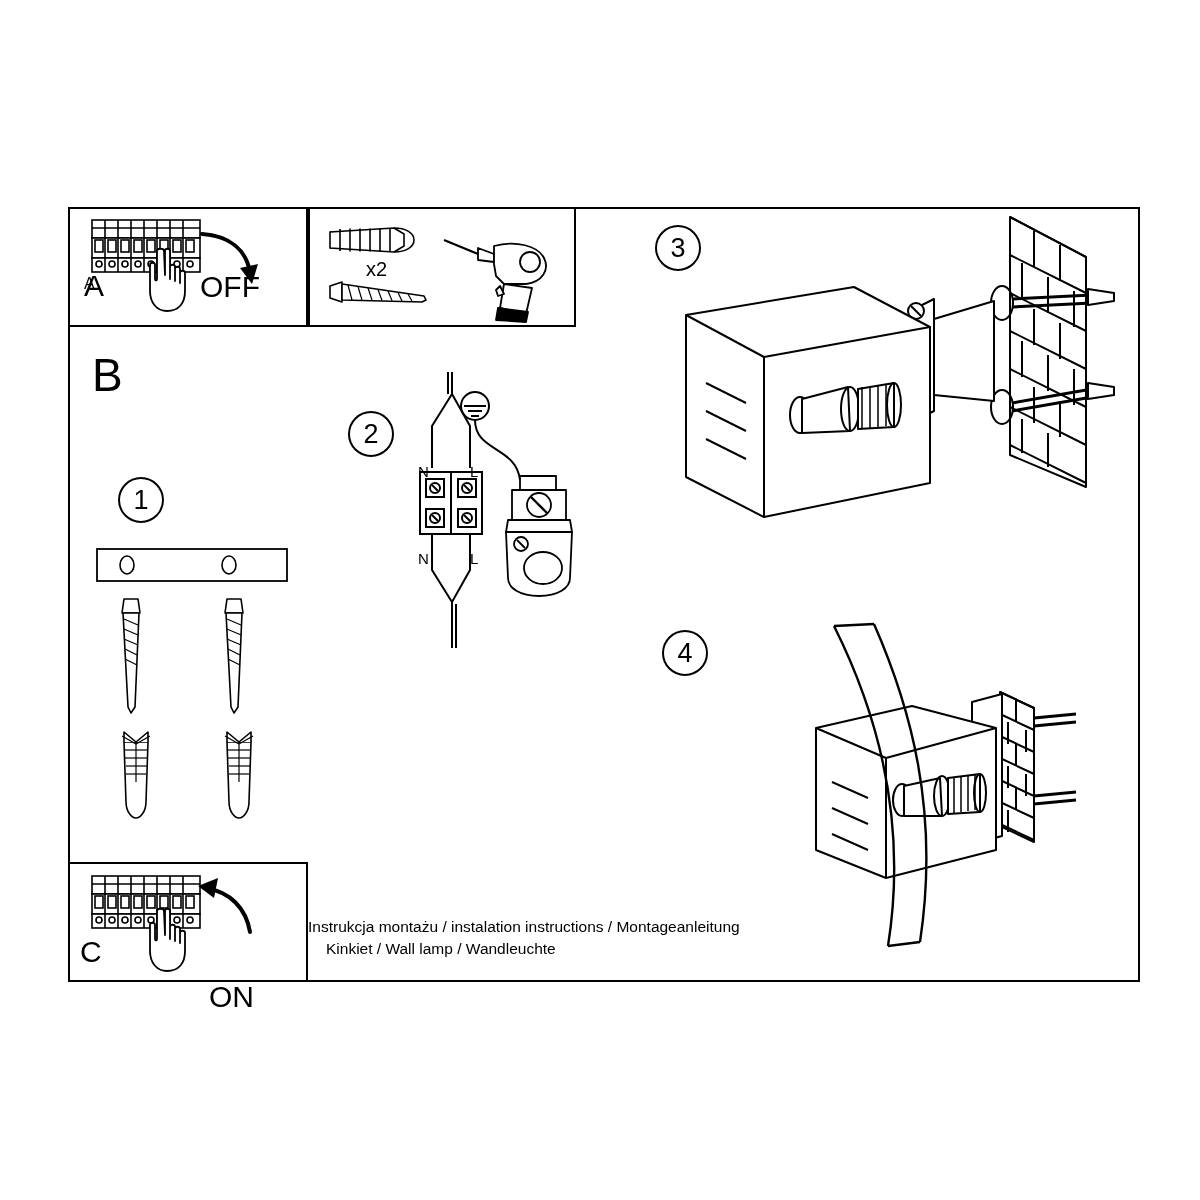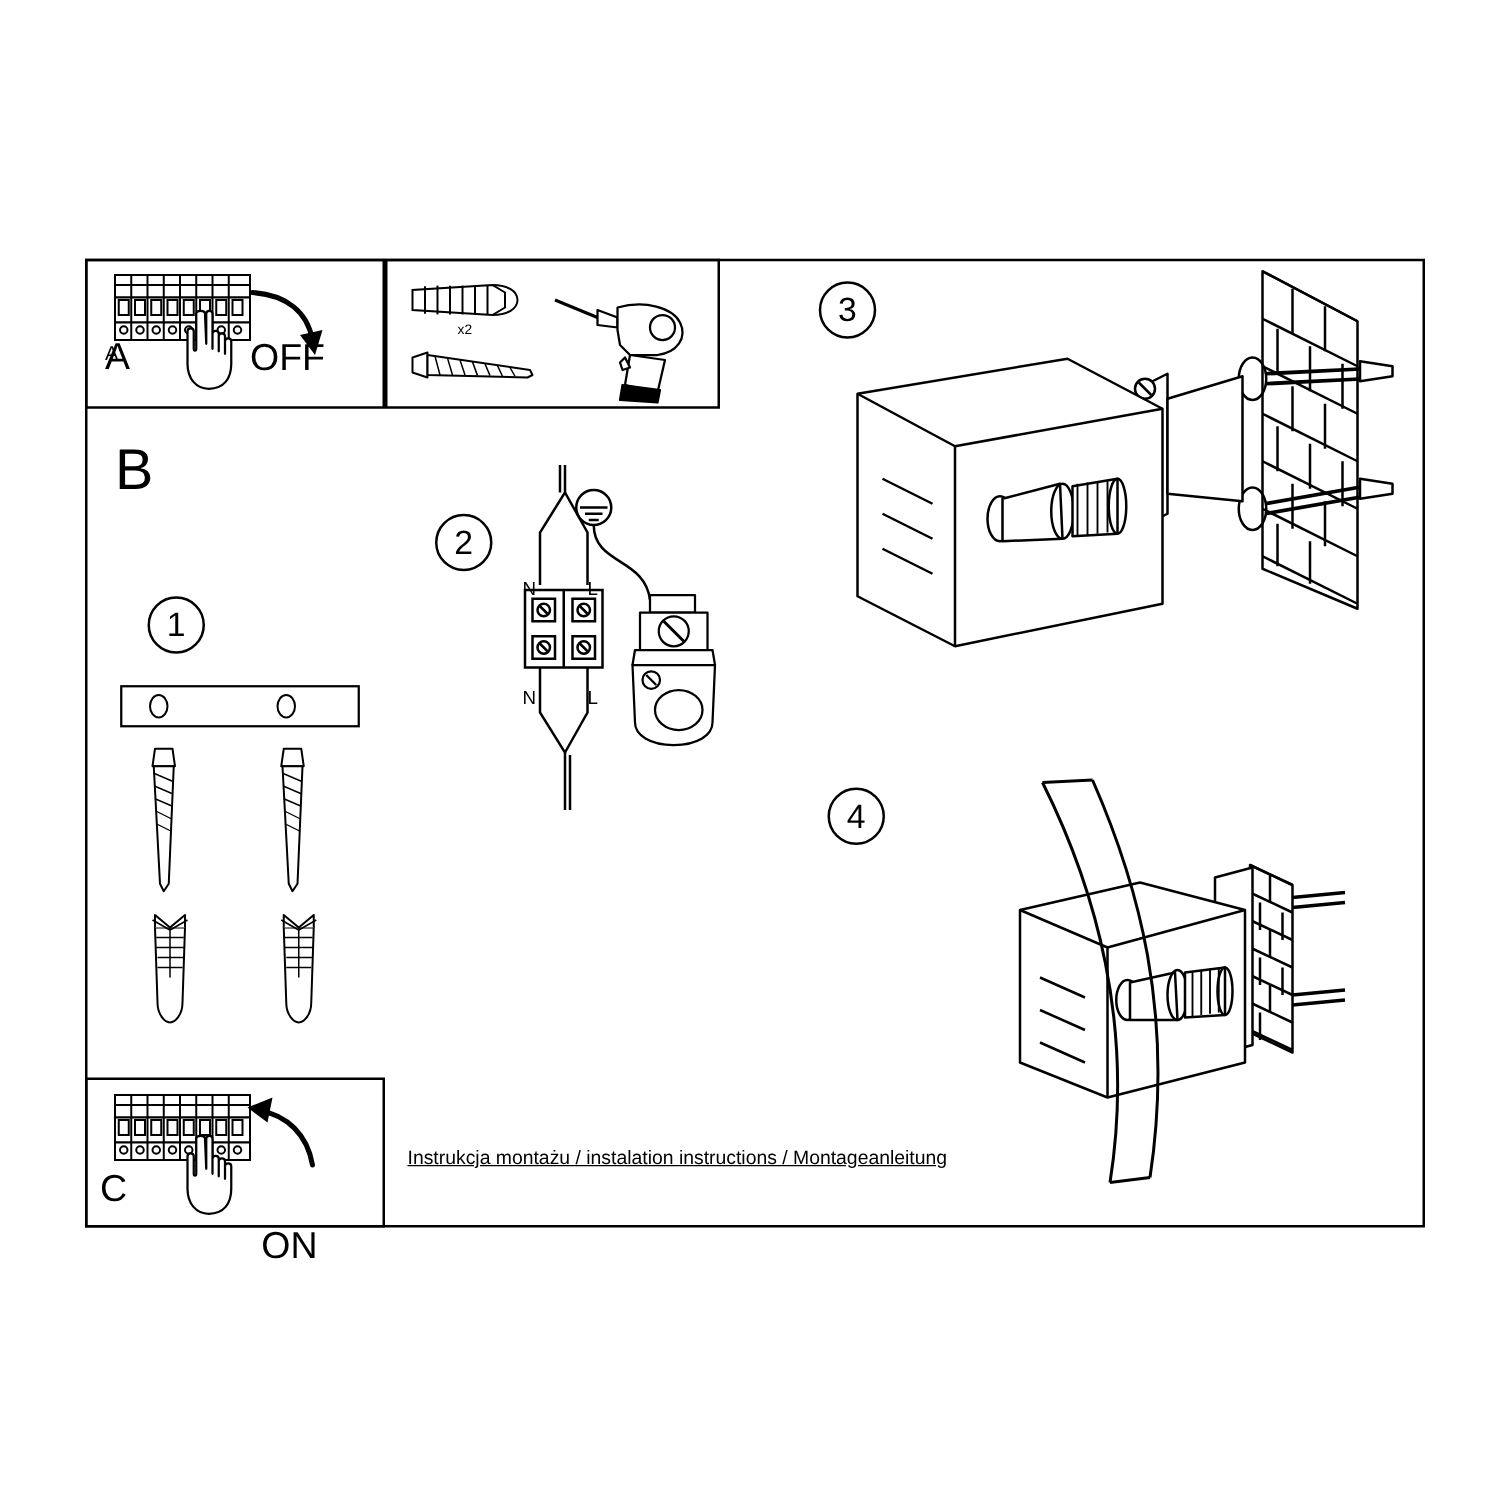--- a/index.html
+++ b/index.html
@@ -59,21 +59,21 @@
     font-family: "Liberation Sans", sans-serif;
   }
   .letter-big {
     font-size: 46px;
   }
   .word {
     font-size: 30px;
     font-family: "Liberation Sans", sans-serif;
   }
   .tiny {
-    font-size: 11px;
+    font-size: 20px;
     font-family: "Liberation Sans", sans-serif;
   }
   .caption {
     font-size: 15.5px;
     line-height: 22px;
     font-family: "Liberation Sans", sans-serif;
   }
   .lbl {
     font-size: 15px;
     font-family: "Liberation Sans", sans-serif;
@@ -570,15 +570,16 @@
     </svg>
   </div>
 
   <div class="abs" style="left:196px; top:876px;">
     <svg width="70" height="62" viewBox="0 0 70 62">
       <path d="M54 56 C50 32 34 16 10 12" fill="none" stroke="#000" stroke-width="4" stroke-linecap="round"></path>
       <path d="M22 2 L2 10 L18 22 Z" fill="#000"></path>
     </svg>
   </div>
 
-  <div class="abs caption" style="left:326px; top:916px; width:480px;text-decoration:underline;">Instrukcja montażu / instalation instructions / Montageanleitung</div>
+  <div class="abs caption" style="left:308px; top:916px; width:480px;">Instrukcja montażu / instalation instructions / Montageanleitung</div>
+  <div class="abs caption" style="left:326px; top:938px; width:480px;">Kinkiet / Wall lamp / Wandleuchte</div>
 
 </div>
 
 </body></html>

